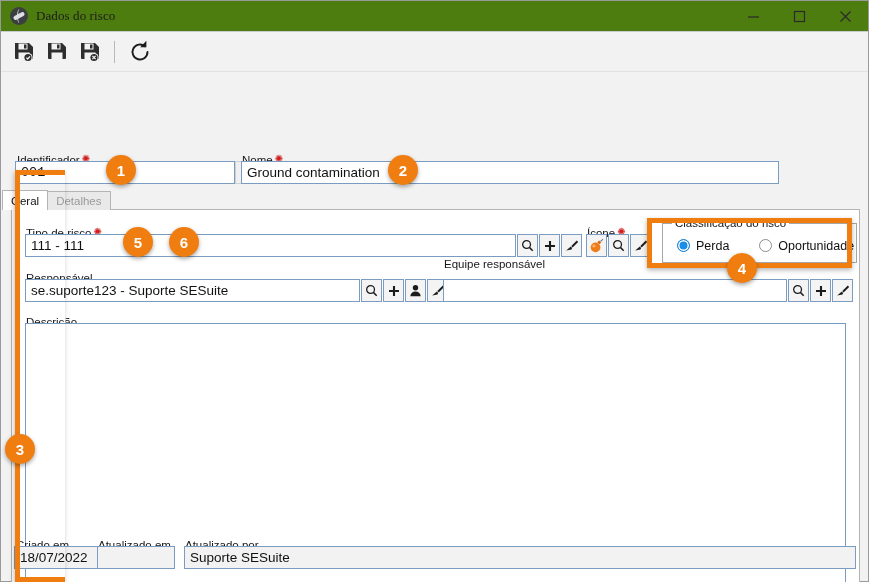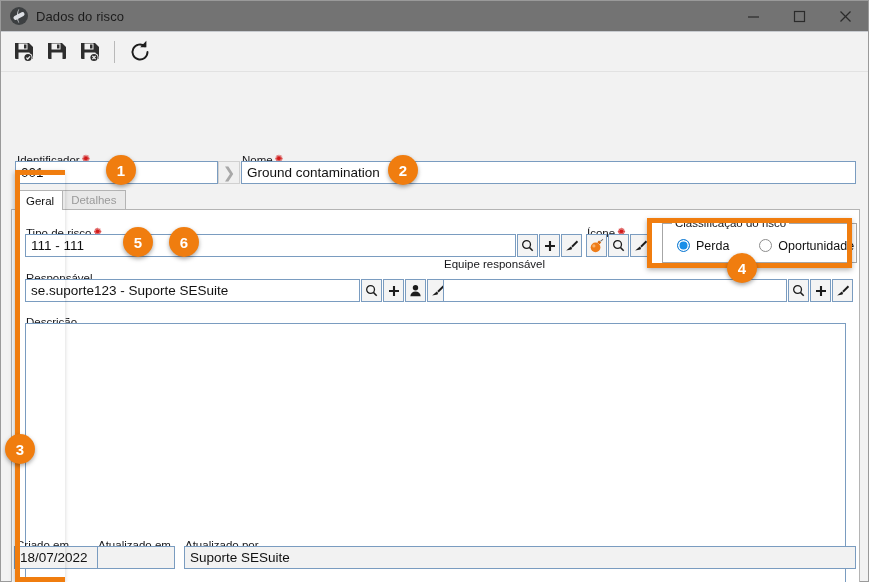--- a/index.html
+++ b/index.html
@@ -15,25 +15,26 @@
     width: 869px; height: 582px;
     background: #f0f0f0;
     border: 1px solid #9a9a9a;
     display: flex;
     flex-direction: column;
   }
 
   
   .titlebar {
     height: 31px;
-    background: #737373;
+    background: #4d7c0f;
     display: flex;
     align-items: center;
     flex: none;
     border-bottom: 1px solid #c8cbd0;
+    font-family: Liberation Serif, serif;
   }
   .titlebar-icon {
     width: 18px; height: 18px;
     margin-left: 9px; margin-right: 8px;
     border-radius: 50%;
     background: #3c3f41;
     position: relative;
     flex: none;
   }
   .titlebar-icon::before {
@@ -139,23 +140,23 @@
     border: 1px solid #d0d0d0;
     display: flex; align-items: center; justify-content: center;
     color: #a8a8a8;
     font-size: 15px;
     flex: none;
   }
 
   
   .tabs {
     position: absolute;
-    left: 16px; top: 118px;
+    left: 1px; top: 118px;
     display: flex;
-    align-items: flex-start;
+    align-items: flex-end;
     z-index: 4;
   }
   .tab {
     height: 19px;
     padding: 0 8px;
     font-size: 11.5px;
     display: flex; align-items: center;
     border: 1px solid #b4b4b4;
     border-bottom: none;
     background: #e9e9e9;
@@ -338,28 +339,28 @@
       </svg>
     </div>
   </div>
 
   <div class="body">
 
     <div style="position:absolute;left:16px;top:78px;">
       <span class="lbl">Identificador</span><span class="req">✺</span>
     </div>
     <div style="position:absolute;left:14px;top:89px;display:flex;align-items:center;">
-      <div class="field" style="width:203px;">001</div>
+      <div class="field" style="width:220px;font-family:Liberation Mono, monospace;">001</div>
       <div class="arrowbtn">❯</div>
     </div>
 
     <div style="position:absolute;left:241px;top:78px;">
       <span class="lbl">Nome</span><span class="req">✺</span>
     </div>
-    <div class="field" style="position:absolute;left:240px;top:89px;width:615px;">Ground contamination</div>
+    <div class="field" style="position:absolute;left:240px;top:89px;width:538px;">Ground contamination</div>
 
     <div class="tabs">
       <div class="tab active">Geral</div>
       <div class="tab">Detalhes</div>
     </div>
 
     <div class="panel">
 
       <div style="position:absolute;left:14px;top:13px;">
         <span class="lbl">Tipo de risco</span><span class="req">✺</span>

